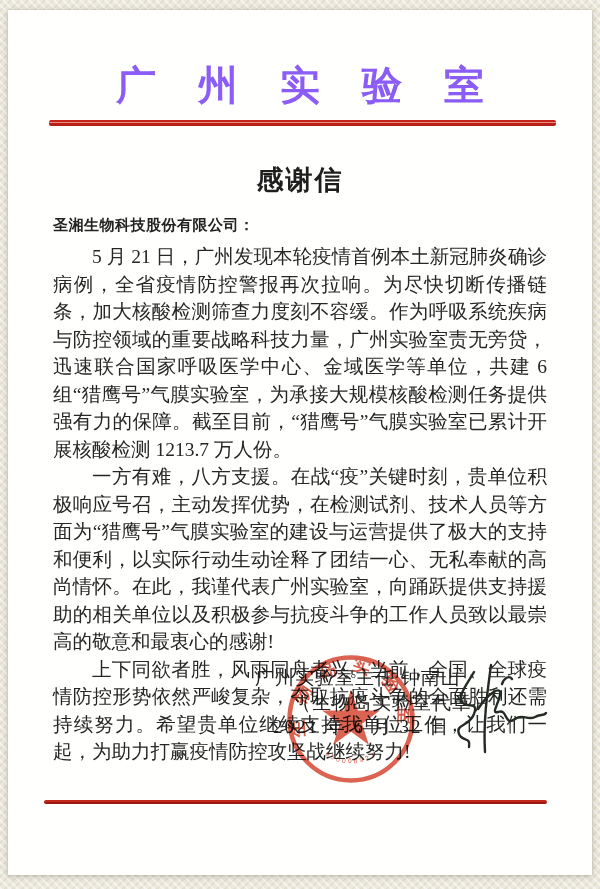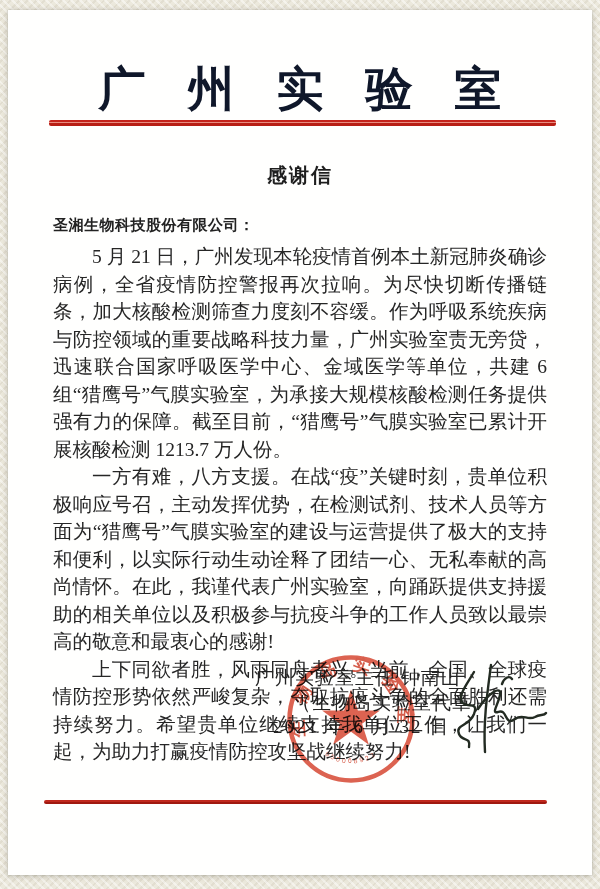--- a/index.html
+++ b/index.html
@@ -21,39 +21,39 @@
     position: absolute;
     left: 8px; top: 10px;
     width: 584px; height: 865px;
     background: #fffffe;
     box-shadow: 0 1px 6px rgba(90,85,70,.35), 0 0 1px rgba(0,0,0,.2);
   }
   .letterhead-title {
     position: absolute;
     left: 0; right: 0; top: 48px;
     text-align: center;
-    font-size: 47px;
+    font-size: 40px;
     font-weight: bold;
-    color: #0f172a;
+    color: #8b5cf6;
     letter-spacing: 42px;
     text-indent: 42px;
     white-space: nowrap;
   }
   .letterhead-divider {
     position: absolute;
     left: 41px; top: 110px;
     width: 507px; height: 6px;
     background: linear-gradient(#c5231b 0 38%, #e98d80 38% 56%, #b81f15 56% 100%);
     border-radius: 2px;
   }
   .document-title {
     position: absolute;
     left: 0; right: 0; top: 152px;
     text-align: center;
-    font-size: 20px;
+    font-size: 27px;
     font-weight: bold;
     color: #1e1e1e;
     letter-spacing: 2px;
   }
   .salutation {
     position: absolute;
     left: 45px; top: 206px;
     font-size: 15px;
     font-weight: bold;
     color: #222;

